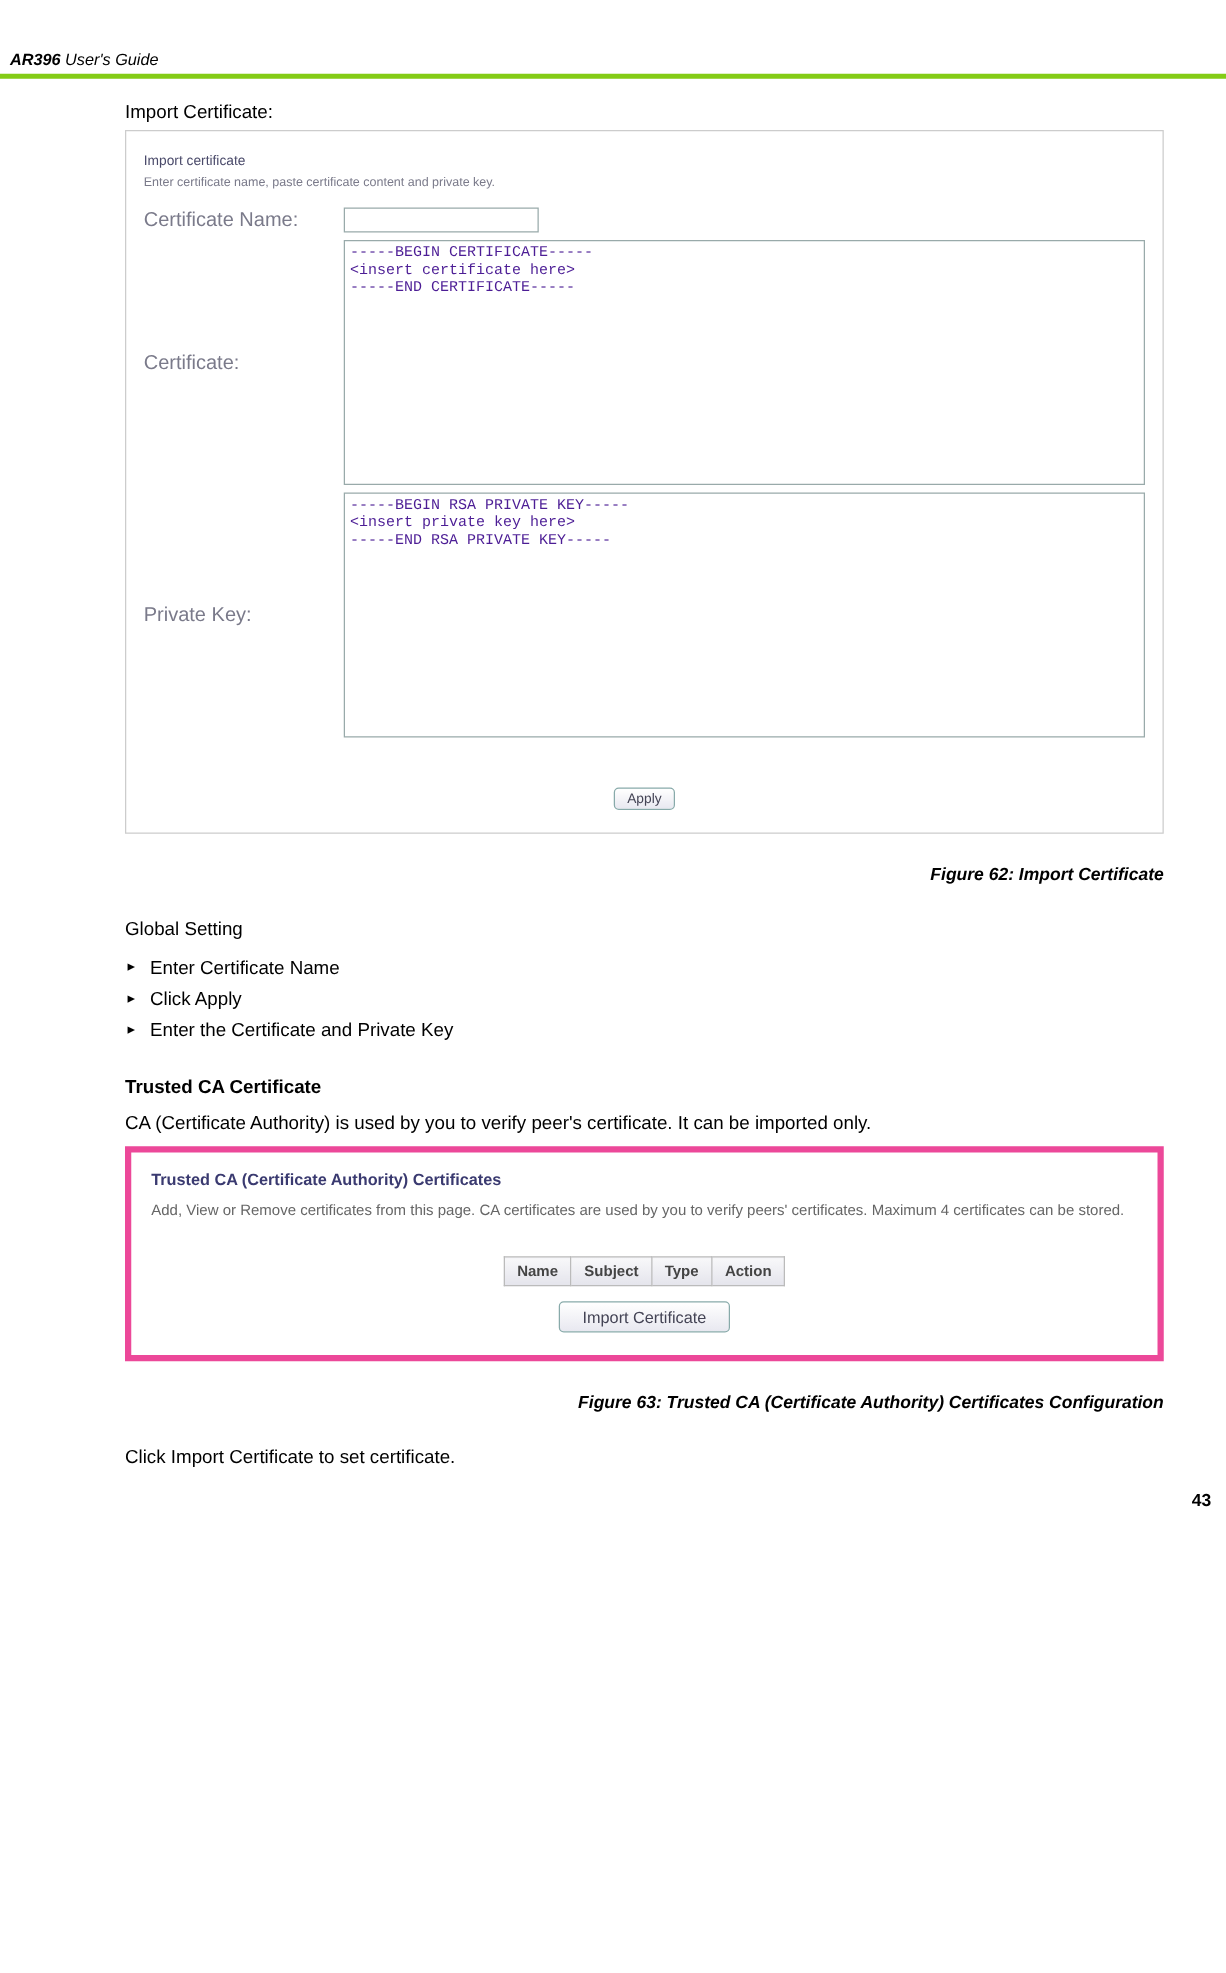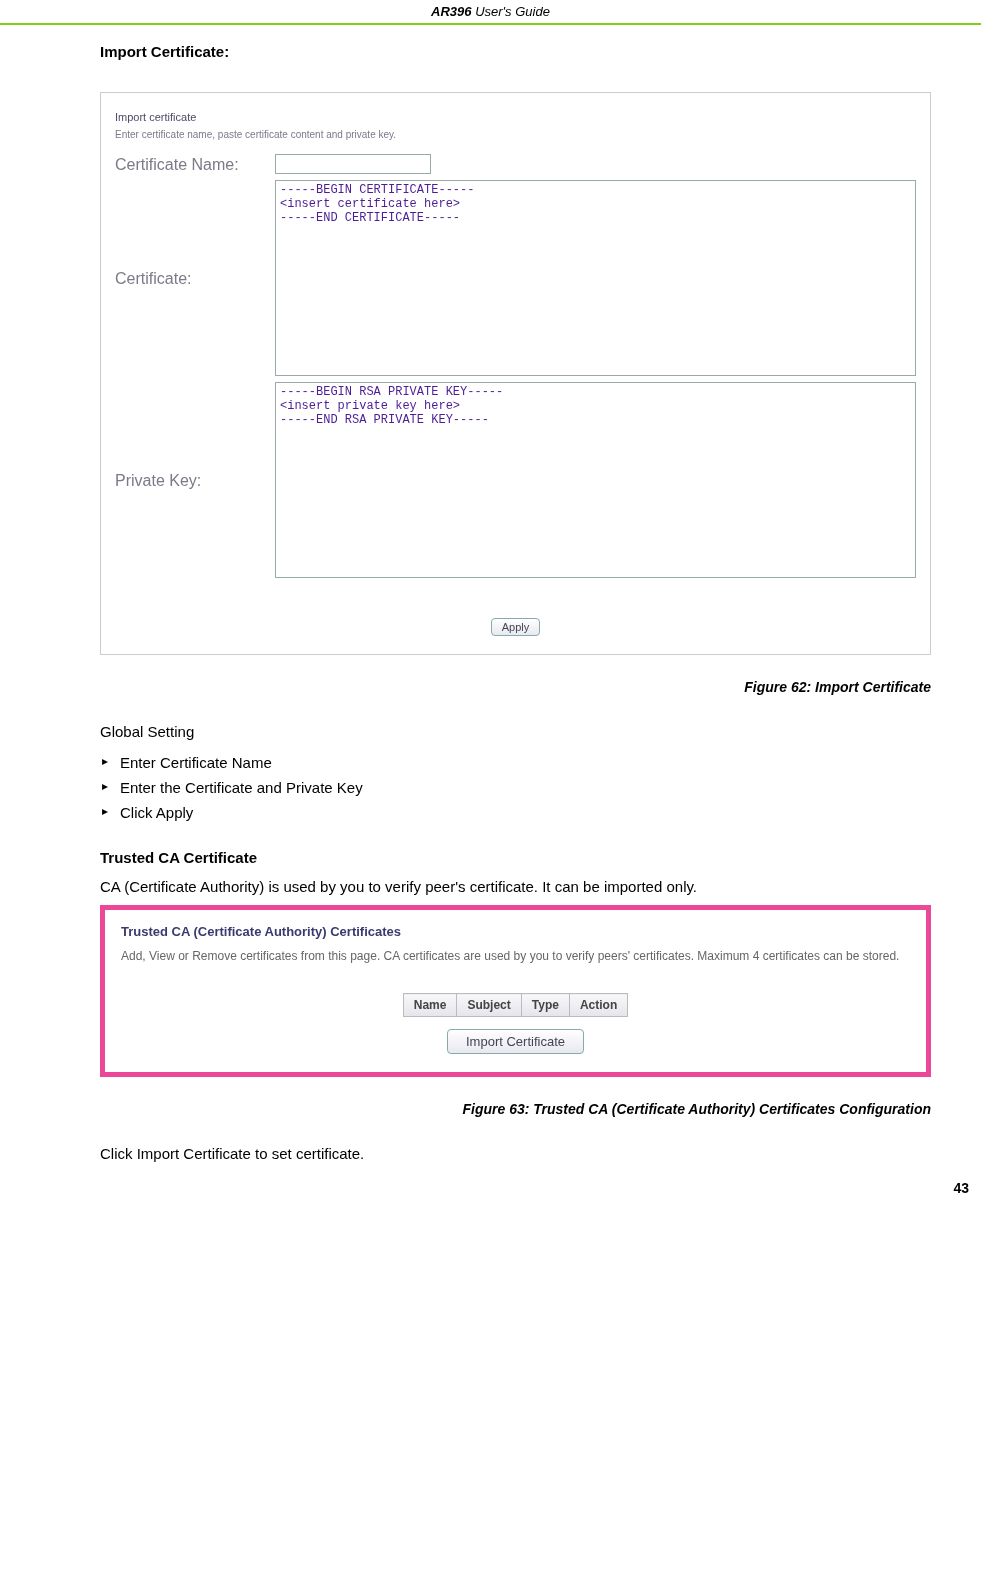--- a/index.html
+++ b/index.html
@@ -5,37 +5,38 @@
   body {
     margin: 0;
     padding: 0;
     font-family: Arial, Helvetica, sans-serif;
     background: #fff;
     color: #000;
     width: 981px;
   }
   .header-bar {
     padding: 4px 8px;
-    border-bottom: 2px solid #84cc16;
+    border-bottom: 4px solid #84cc16;
     font-size: 13px;
     display: flex;
-    justify-content: center;
+    justify-content: flex-start;
     font-style: italic;
+    margin-top: 36px;
   }
   .header-bar .product {
     font-weight: bold;
     font-style: italic;
   }
   .content {
     padding: 18px 50px 0 100px;
   }
   .heading {
-    font-weight: bold;
-    font-size: 15px;
-    margin-bottom: 32px;
+    font-weight: normal;
+    font-size: 15px;
+    margin-bottom: 6px;
   }
   .panel {
     border: 1px solid #ccc;
     padding: 18px 14px;
     font-size: 11px;
     color: #5a5a6a;
     font-family: Tahoma, Arial, sans-serif;
   }
   .panel-title {
     color: #4a4a6a;
@@ -211,24 +212,24 @@
 
   <div class="fig-caption">Figure 62: Import Certificate</div>
 
   <div class="body-text">Global Setting</div>
 
   <ul class="bullet-list">
     <li>
       <span>Enter </span><span class="italic">Certificate Name</span>
     </li>
     <li>
-      <span>Enter the </span><span class="italic">Certificate</span><span> and </span><span class="italic">Private Key</span>
+      <span>Click </span><span class="italic">Apply</span>
     </li>
     <li>
-      <span>Click </span><span class="italic">Apply</span>
+      <span>Enter the </span><span class="italic">Certificate</span><span> and </span><span class="italic">Private Key</span>
     </li>
   </ul>
 
   <div class="sub-heading">Trusted CA Certificate</div>
 
   <div class="body-text">CA (Certificate Authority) is used by you to verify peer's certificate. It can be imported only.</div>
 
   <div class="ca-panel">
     <div class="ca-title">Trusted CA (Certificate Authority) Certificates</div>
     <div class="ca-desc">Add, View or Remove certificates from this page. CA certificates are used by you to verify peers' certificates. Maximum 4 certificates can be stored.</div>

